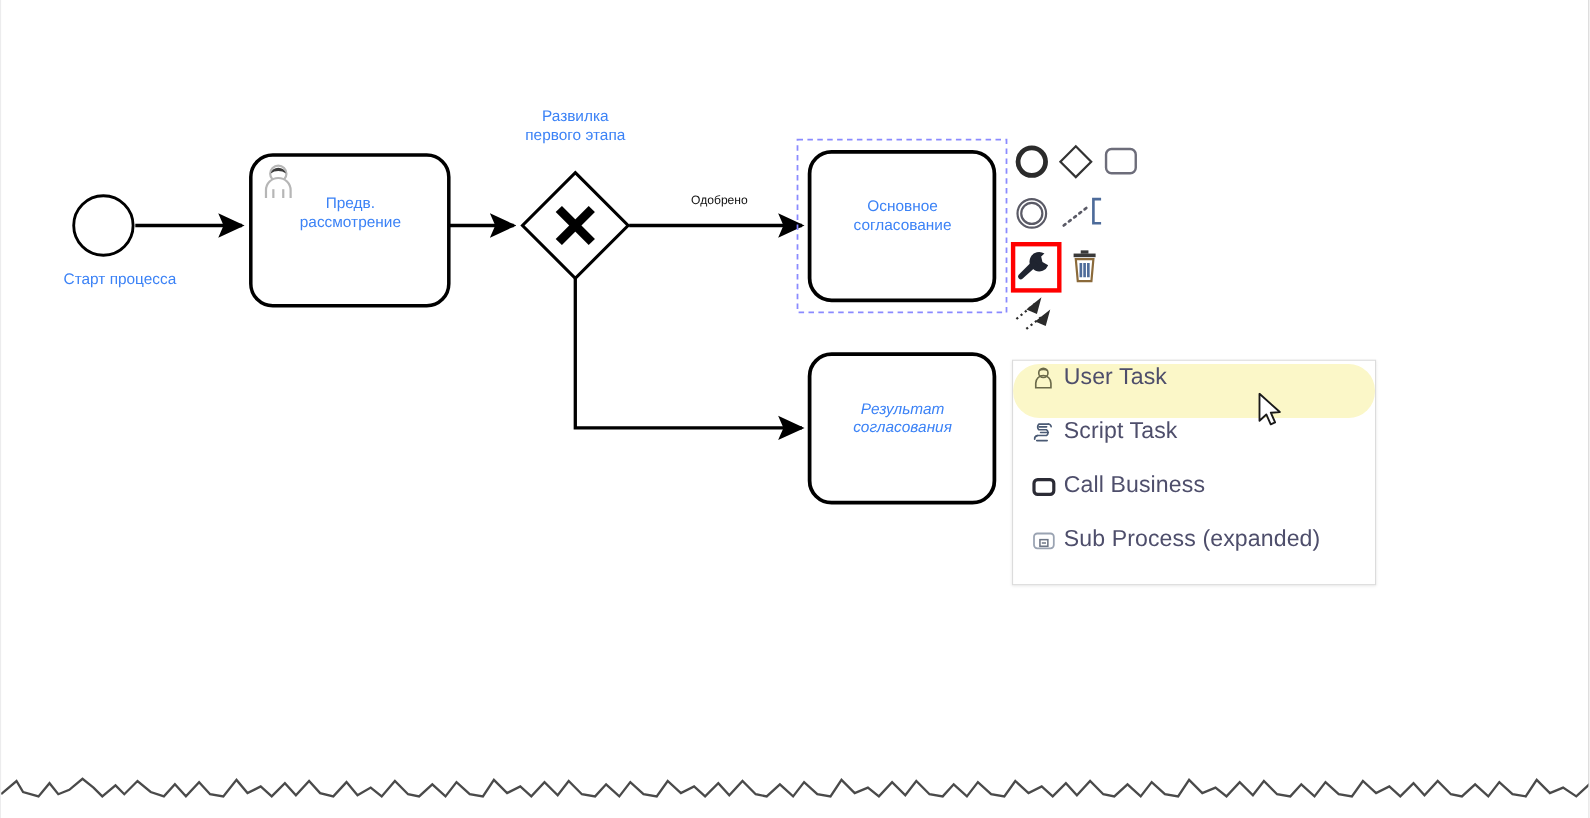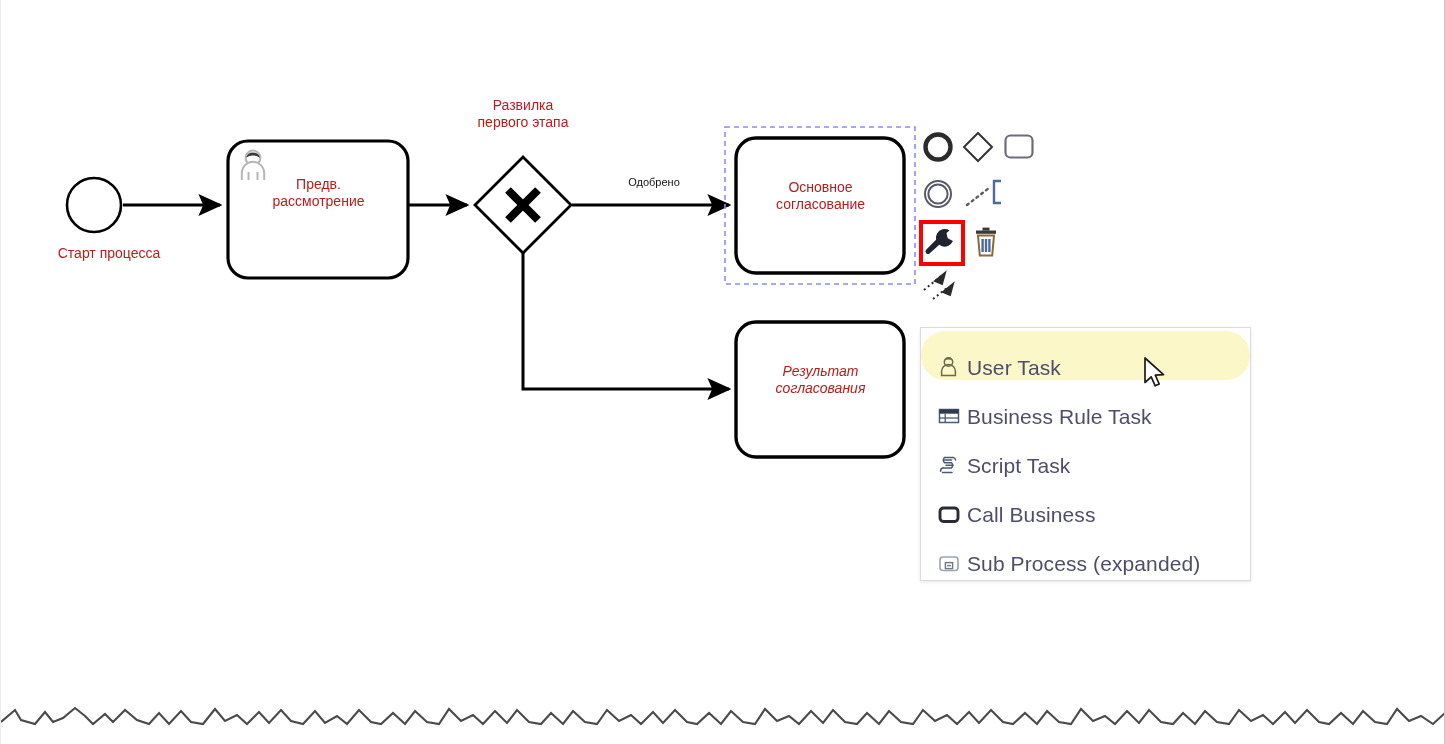--- a/index.html
+++ b/index.html
@@ -29,21 +29,21 @@
     position: absolute;
     left: 0; top: 0;
     width: 1445px;
     height: 744px;
     overflow: visible;
   }
   .bpmn-label {
     position: absolute;
     font-family: "Liberation Sans", sans-serif;
     font-size: 14px;
-    color: #b91c1c;
+    color: #3b82f6;
     text-align: center;
     line-height: 1.22;
     white-space: pre-line;
     user-select: none;
   }
   .flow-label {
     position: absolute;
     font-family: "Liberation Sans", sans-serif;
     font-size: 11px;
     color: #111111;
@@ -78,21 +78,21 @@
     top: 327px;
     width: 331px;
     background: #ffffff;
     border: 1px solid #dcdcdc;
     box-shadow: 0 1px 3px rgba(0,0,0,0.10);
     padding: 3px 0 4px 0;
     box-sizing: border-box;
   }
   .menu-item {
     display: flex;
-    align-items: flex-end;
+    align-items: flex-start;
     height: 49px;
     padding: 0 14px 0 16px;
     box-sizing: border-box;
     cursor: pointer;
     border-radius: 24px;
   }
   .menu-item.selected {
     background: #fbf7c8;
   }
   .menu-item .mi-icon {
@@ -279,31 +279,20 @@
       <span class="mi-icon">
         <svg width="24" height="24" viewBox="0 0 24 24">
           <circle cx="11.5" cy="7" r="4.2" fill="none" stroke="#6b6a4a" stroke-width="1.5"></circle>
           <path d="M11.5,2.8 a4.2,4.2 0 0 1 4,3 a7.5,7.5 0 0 0 -8,0 a4.2,4.2 0 0 1 4,-3 z" fill="#6b6a4a"></path>
           <path d="M4.6,20.5 v-4.2 a6.9,6.9 0 0 1 13.8,0 v4.2 z" fill="none" stroke="#6b6a4a" stroke-width="1.5"></path>
         </svg>
       </span>
       <span class="mi-label">User Task</span>
     </div>
 
-    <div class="menu-item">
-      <span class="mi-icon">
-        <svg width="24" height="24" viewBox="0 0 24 24">
-          <rect x="2.5" y="5.5" width="19" height="13" fill="none" stroke="#4a5a74" stroke-width="1.5"></rect>
-          <rect x="2.5" y="5.5" width="19" height="4.2" fill="#2f3a4d"></rect>
-          <line x1="2.5" y1="14" x2="21.5" y2="14" stroke="#4a5a74" stroke-width="1.3"></line>
-          <line x1="8.2" y1="9.7" x2="8.2" y2="18.5" stroke="#4a5a74" stroke-width="1.3"></line>
-        </svg>
-      </span>
-      <span class="mi-label">Business Rule Task</span>
-    </div>
 
 
     <div class="menu-item">
       <span class="mi-icon">
         <svg width="24" height="24" viewBox="0 0 24 24">
           <g fill="none" stroke="#4a5a74" stroke-width="1.5" stroke-linecap="round">
             <path d="M16,4.5 H7.5 a3.4,3.4 0 0 0 0,5.2 h7 a3.4,3.4 0 0 1 0,5.2 H6"></path>
             <path d="M16,4.5 a3,3 0 0 1 2.6,2.4"></path>
             <path d="M6,15 a3,3 0 0 0 -2.4,3.2"></path>
             <path d="M5.5,19.5 H15"></path>

